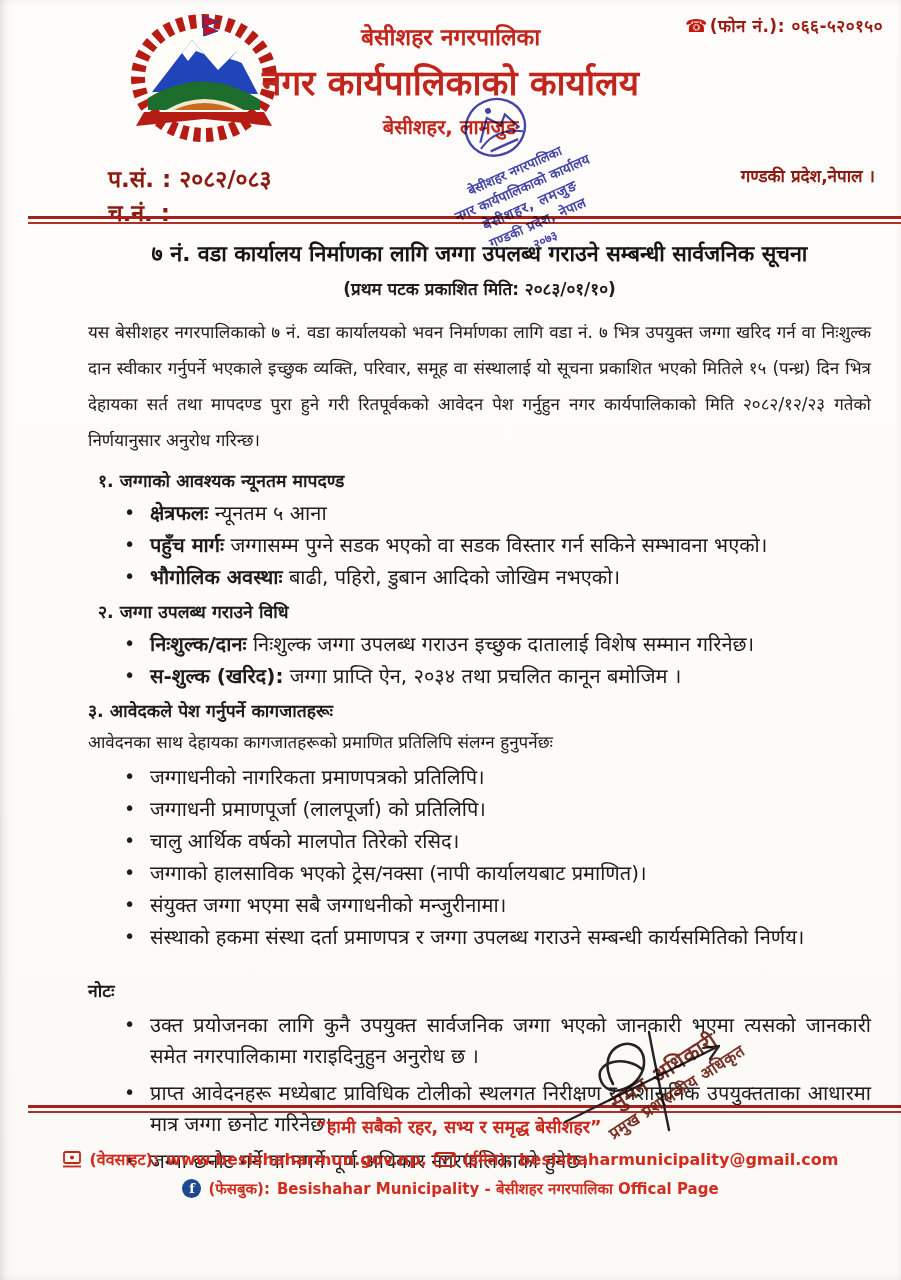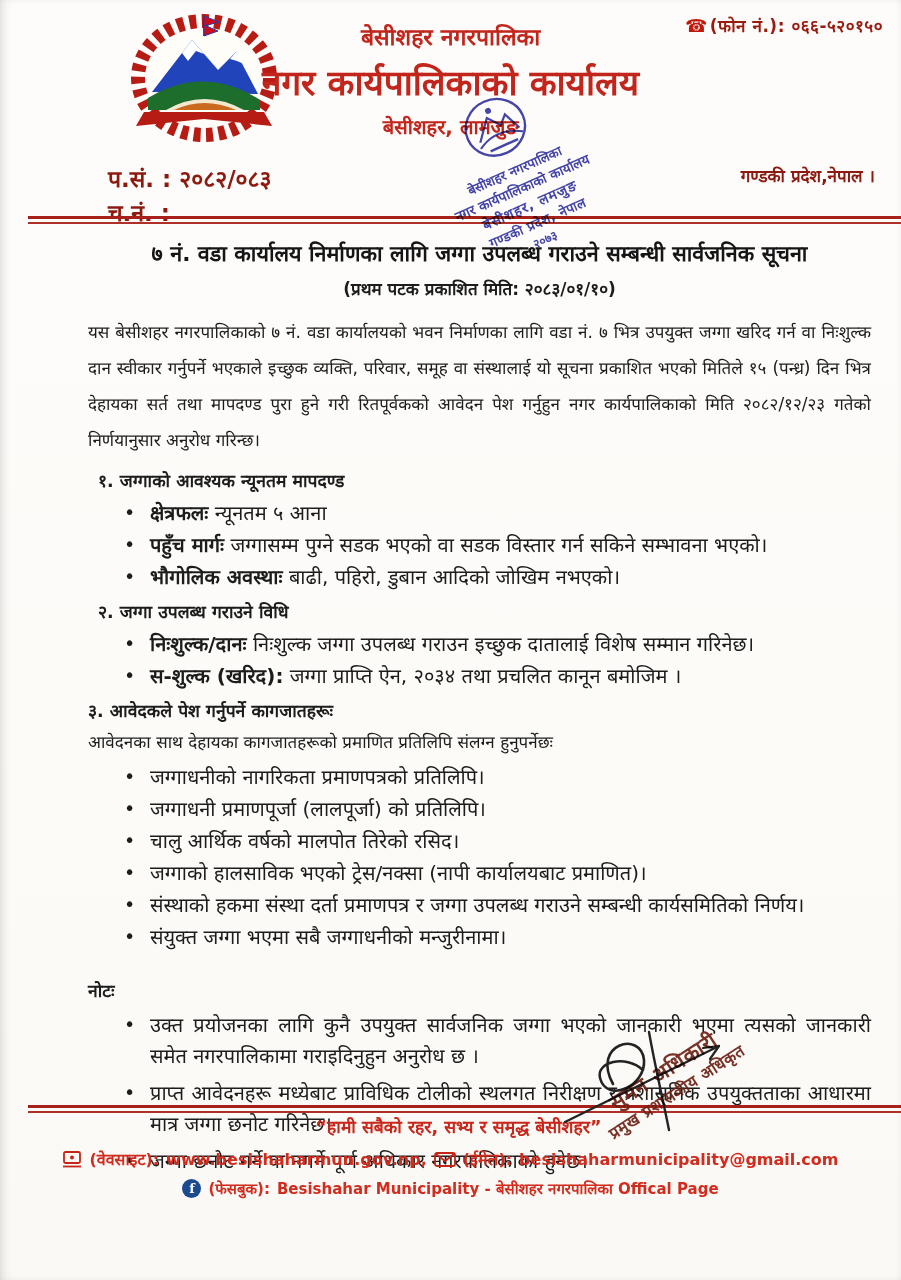--- a/index.html
+++ b/index.html
@@ -129,22 +129,22 @@
     <div class="sec-head">२. जग्गा उपलब्ध गराउने विधि</div>
     <div class="bullet"><b>निःशुल्क/दानः</b> <span>निःशुल्क जग्गा उपलब्ध गराउन इच्छुक दातालाई विशेष सम्मान गरिनेछ।</span></div>
     <div class="bullet"><b>स-शुल्क (खरिद):</b> <span>जग्गा प्राप्ति ऐन, २०३४ तथा प्रचलित कानून बमोजिम ।</span></div>
 
     <div class="sec-head" style="margin-left:0">३. आवेदकले पेश गर्नुपर्ने कागजातहरूः</div>
     <div class="sec3-intro">आवेदनका साथ देहायका कागजातहरूको प्रमाणित प्रतिलिपि संलग्न हुनुपर्नेछः</div>
     <div class="bullet">जग्गाधनीको नागरिकता प्रमाणपत्रको प्रतिलिपि।</div>
     <div class="bullet">जग्गाधनी प्रमाणपूर्जा (लालपूर्जा) को प्रतिलिपि।</div>
     <div class="bullet">चालु आर्थिक वर्षको मालपोत तिरेको रसिद।</div>
     <div class="bullet">जग्गाको हालसाविक भएको ट्रेस/नक्सा (नापी कार्यालयबाट प्रमाणित)।</div>
+    <div class="bullet">संयुक्त जग्गा भएमा सबै जग्गाधनीको मन्जुरीनामा।</div>
     <div class="bullet">संस्थाको हकमा संस्था दर्ता प्रमाणपत्र र जग्गा उपलब्ध गराउने सम्बन्धी कार्यसमितिको निर्णय।</div>
-    <div class="bullet">संयुक्त जग्गा भएमा सबै जग्गाधनीको मन्जुरीनामा।</div>
 
     <div class="note">
       <div class="note-head">नोटः</div>
       <div class="bullet">उक्त प्रयोजनका लागि कुनै उपयुक्त सार्वजनिक जग्गा भएको जानकारी भएमा त्यसको जानकारी समेत नगरपालिकामा गराइदिनुहुन अनुरोध छ ।</div>
       <div class="bullet">प्राप्त आवेदनहरू मध्येबाट प्राविधिक टोलीको स्थलगत निरीक्षण र प्रशासनिक उपयुक्तताका आधारमा मात्र जग्गा छनोट गरिनेछ।</div>
       <div class="bullet">जग्गा छनोट गर्ने वा नगर्ने पूर्ण अधिकार नगरपालिकाको हुनेछ।</div>
     </div>
   </div>
 
   <div class="sig-block">

